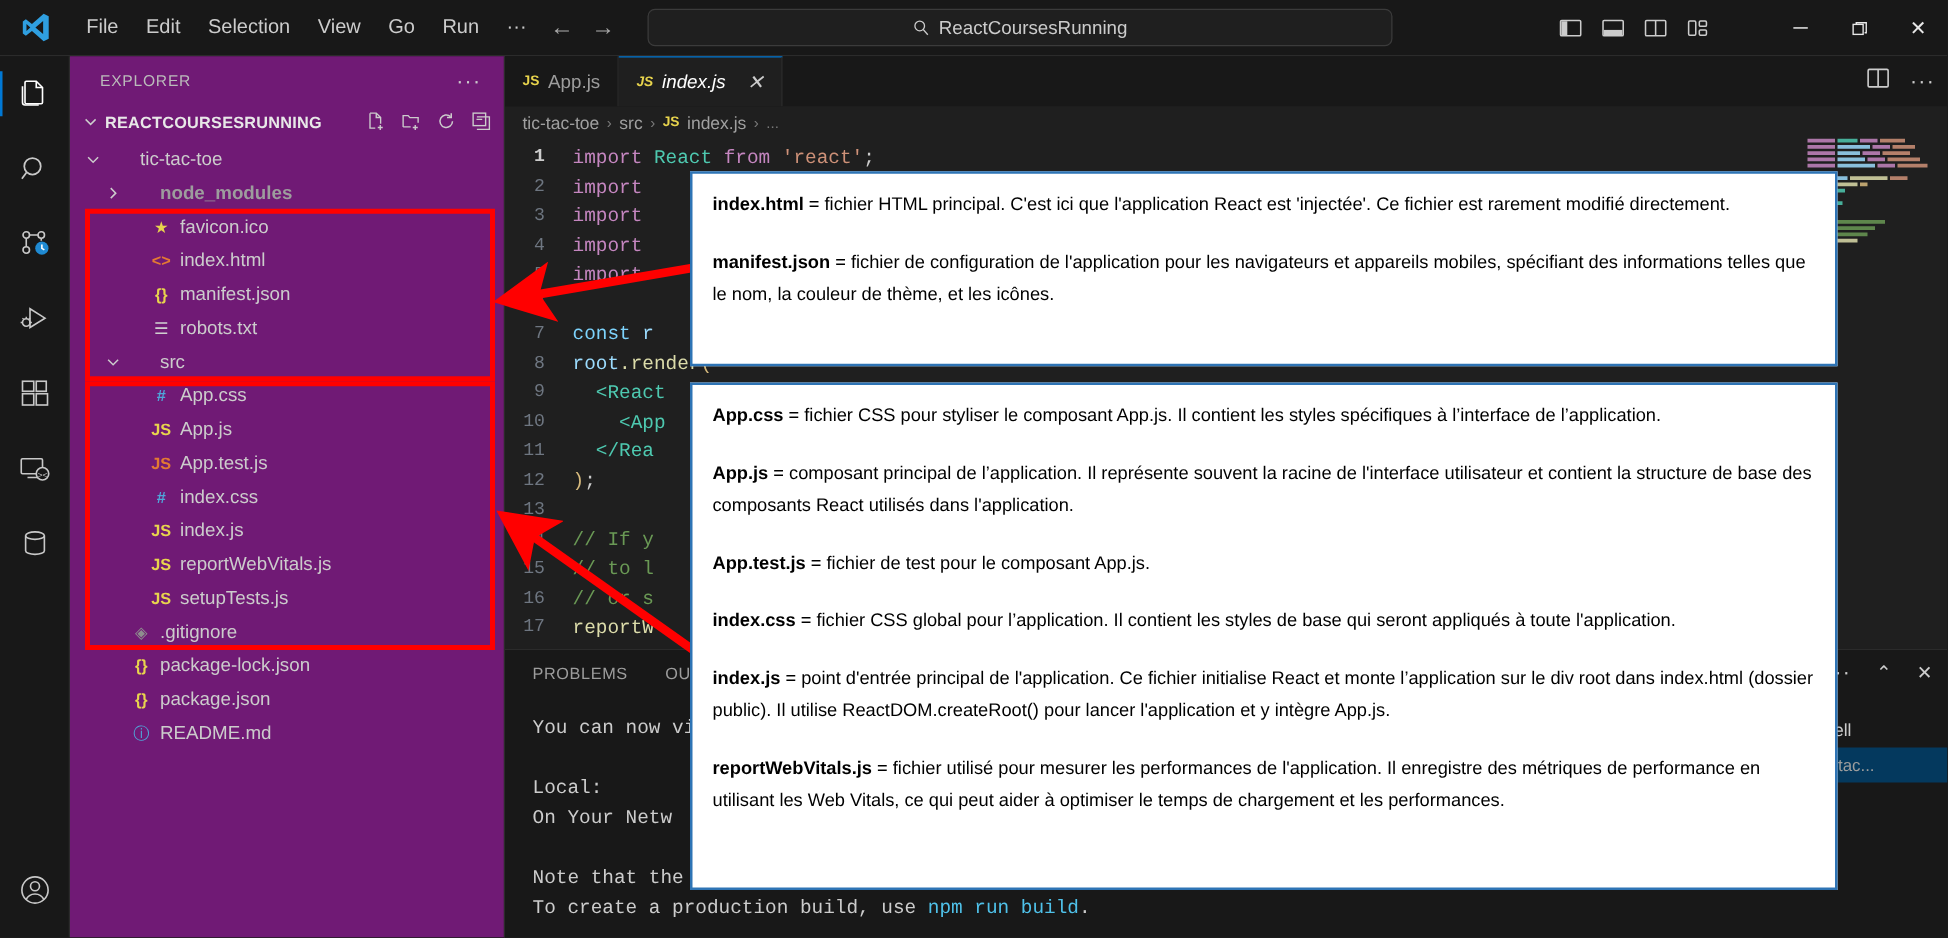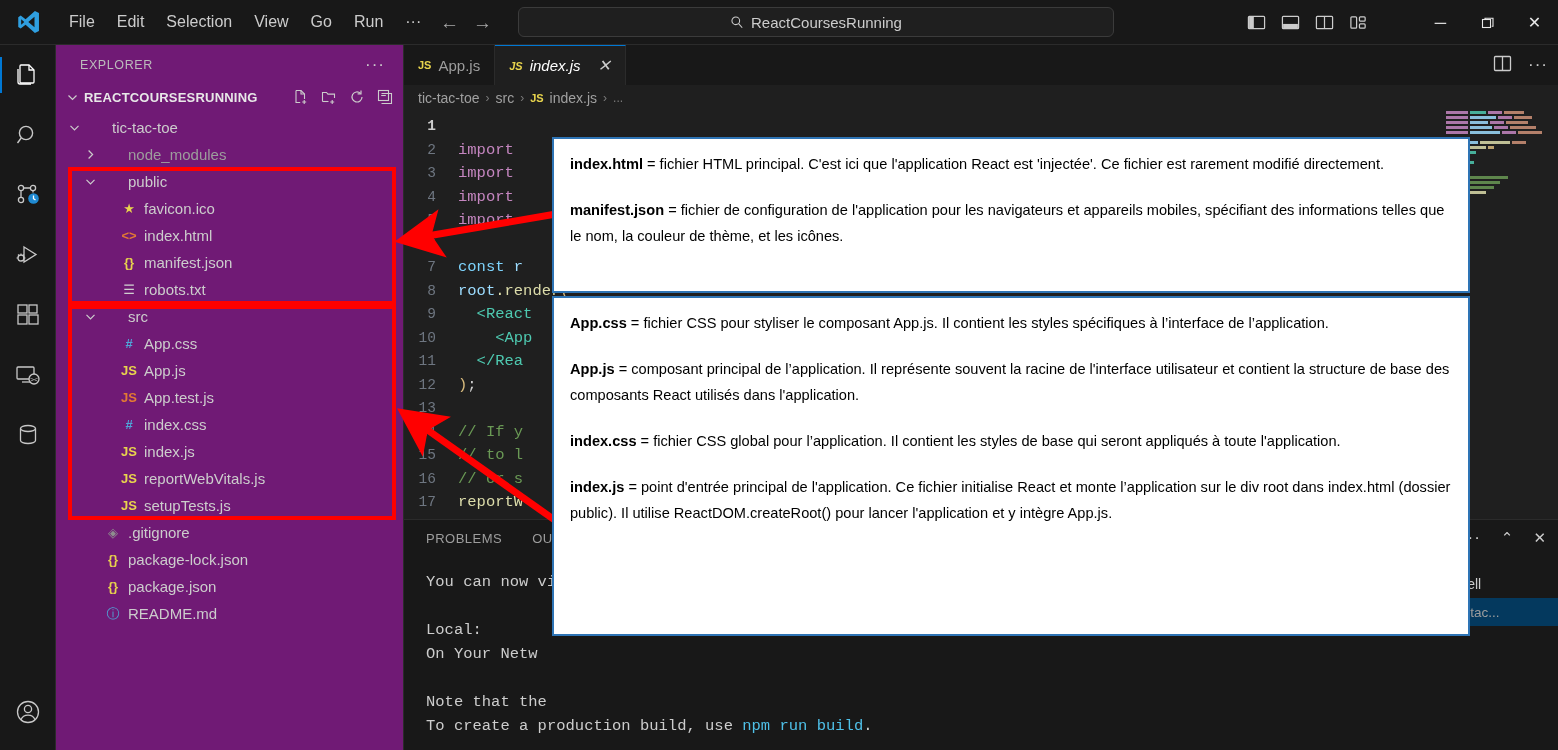--- a/index.html
+++ b/index.html
@@ -108,21 +108,21 @@
   .sb-root .acts { display: flex; gap: 12px; align-items: center; }
   .sb-root .acts span { color: #cccccc; display: flex; }
 
   .tree { padding-top: 4px; }
   .row {
     height: 27px; display: flex; align-items: center; gap: 6px;
     font-size: 15px; color: #cccccc; white-space: nowrap;
   }
   .row .tw { width: 16px; display: flex; align-items: center; justify-content: center; font-size: 10px; color:#cccccc;}
   .row .ico { width: 18px; display: flex; align-items: center; justify-content: center; font-size: 13px; }
-  .row.dim { color: #9d9d9d; }
+  .row.dim { color: #9d9d9d; font-weight: bold; }
 
   
   .ic-star { color: #e8d44d; font-size: 14px; }
   .ic-html { color: #e37933; font-size: 13px; font-weight: bold; }
   .ic-json { color: #e8d44d; font-size: 13px; font-weight: bold; }
   .ic-txt  { color: #cfcfcf; font-size: 13px; }
   .ic-css  { color: #4fa6d9; font-size: 15px; font-weight: bold; }
   .ic-js   { color: #e8d44d; font-size: 11px; font-weight: bold; }
   .ic-jstest { color: #e37933; font-size: 11px; font-weight: bold; }
   .ic-git  { color: #8e8e8e; font-size: 13px; }
@@ -431,29 +431,20 @@
         </div>
         <div class="row dim" style="padding-left: 26px;">
           <div class="tw">
             <svg width="11" height="11" viewBox="0 0 11 11">
               <path d="M3.6 1.5 7.6 5.5 3.6 9.5" fill="none" stroke="currentColor" stroke-width="1.2"></path>
             </svg>
           </div>
           <div class="ico "></div>
           <div>node_modules</div>
         </div>
-        <div class="row" style="padding-left: 26px;">
-          <div class="tw">
-            <svg width="11" height="11" viewBox="0 0 11 11">
-              <path d="M1.5 3.8 5.5 7.8 9.5 3.8" fill="none" stroke="currentColor" stroke-width="1.2"></path>
-            </svg>
-          </div>
-          <div class="ico "></div>
-          <div>public</div>
-        </div>
         <div class="row" style="padding-left: 42px;">
           <div class="tw"></div>
           <div class="ico ic-star">★</div>
           <div>favicon.ico</div>
         </div>
         <div class="row" style="padding-left: 42px;">
           <div class="tw"></div>
           <div class="ico ic-html">&lt;&gt;</div>
           <div>index.html</div>
         </div>
@@ -559,21 +550,21 @@
       <span class="sep">›</span>
       <span>src</span>
       <span class="sep">›</span>
       <span class="ic-js">JS</span>
       <span>index.js</span>
       <span class="sep">›</span>
       <span class="sep">...</span>
     </div>
 
     <div class="code" id="code">
-        <div class="cline"><div class="ln cur">1</div></div>
+        <div class="cline"><div class="ln cur">1</div><div><span class="tk-kw">import </span><span class="tk-cls">React</span><span class="tk-kw"> from </span><span class="tk-str">'react'</span><span class="">;</span></div></div>
         <div class="cline"><div class="ln">2</div><div><span class="tk-kw">import </span></div></div>
         <div class="cline"><div class="ln">3</div><div><span class="tk-kw">import </span></div></div>
         <div class="cline"><div class="ln">4</div><div><span class="tk-kw">import </span></div></div>
         <div class="cline"><div class="ln">5</div><div><span class="tk-kw">import </span></div></div>
         <div class="cline"><div class="ln">6</div><div></div></div>
         <div class="cline"><div class="ln">7</div><div><span class="tk-blu">const </span><span class="tk-var">r</span></div></div>
         <div class="cline"><div class="ln">8</div><div><span class="tk-var">root</span><span class="tk-fn">.render</span><span class="tk-yel">(</span></div></div>
         <div class="cline"><div class="ln">9</div><div><span class="tk-tag">  &lt;React</span></div></div>
         <div class="cline"><div class="ln">10</div><div><span class="tk-tag">    &lt;App</span></div></div>
         <div class="cline"><div class="ln">11</div><div><span class="tk-tag">  &lt;/Rea</span></div></div>
@@ -698,20 +689,22 @@
       </marker>
     </defs>
     <line x1="556" y1="214" x2="404" y2="240" stroke="#ff0000" stroke-width="7" marker-end="url(#ah)"></line>
     <line x1="556" y1="521" x2="405" y2="414" stroke="#ff0000" stroke-width="7" marker-end="url(#ah)"></line>
   </svg>
 
   <div class="note" id="note1" style="left:552px; top:137px; width:918px; height:156px;">
       <p><b>index.html</b><span> =  fichier HTML principal. C'est ici que l'application React est 'injectée'. Ce fichier est rarement modifié directement.</span></p>
       <p><b>manifest.json</b><span> = fichier de configuration de l'application pour les navigateurs et appareils mobiles, spécifiant des informations telles que le nom, la couleur de thème, et les icônes.</span></p>
     </div>
-  <div class="note" id="note2" style="left:552px; top:296px; width:918px; height:340px;">
+  <div class="note" id="note2" style="left:552px; top:306px; width:918px; height:406px;">
       <p><b>App.css</b><span> = fichier CSS pour styliser le composant App.js. Il contient les styles spécifiques à l’interface de l’application.</span></p>
       <p><b>App.js</b><span> = composant principal de l’application. Il représente souvent la racine de l'interface utilisateur et contient la structure de base des composants React utilisés dans l'application.</span></p>
+      <p><b>App.test.js</b><span> = fichier de test pour le composant App.js.</span></p>
       <p><b>index.css</b><span> = fichier CSS global pour l’application. Il contient les styles de base qui seront appliqués à toute l'application.</span></p>
       <p><b>index.js</b><span> = point d'entrée principal de l'application. Ce fichier initialise React et monte l’application sur le div root dans index.html (dossier public). Il utilise ReactDOM.createRoot() pour lancer l'application et y intègre App.js.</span></p>
+      <p><b>reportWebVitals.js</b><span> = fichier utilisé pour mesurer les performances de l'application. Il enregistre des métriques de performance en utilisant les Web Vitals, ce qui peut aider à optimiser le temps de chargement et les performances.</span></p>
     </div>
 
 </div>
 
 </body></html>

